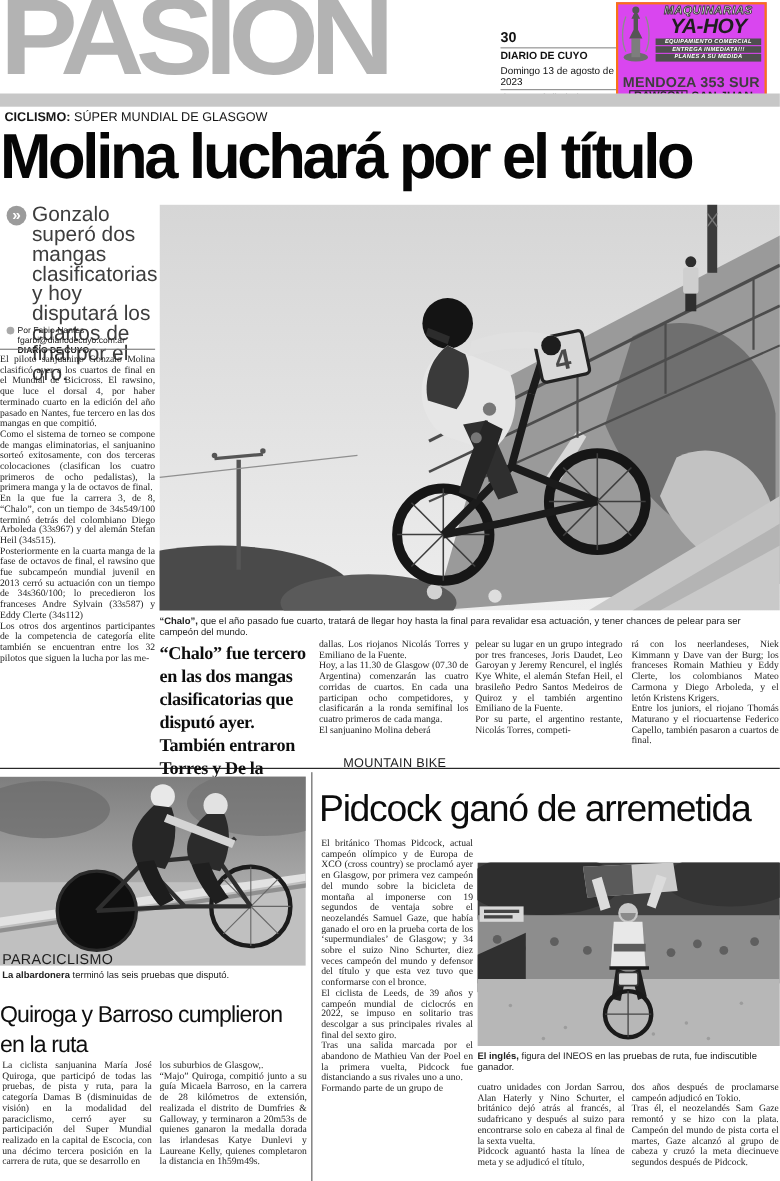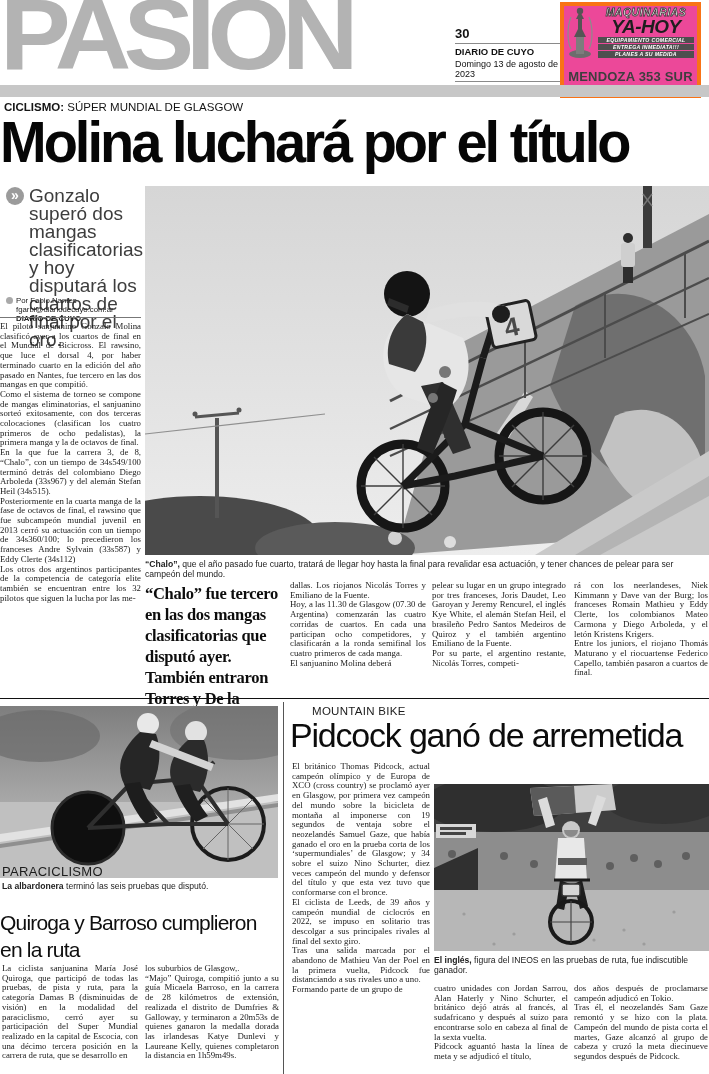--- a/index.html
+++ b/index.html
@@ -10,22 +10,22 @@
   .masthead{position:absolute;left:0px;top:-16px;font-size:106px;font-weight:bold;
             letter-spacing:-8px;color:#b3b3b3;line-height:1;white-space:nowrap;
             transform:scaleY(.94);transform-origin:top left;}
   .pubinfo{position:absolute;left:455px;top:26px;width:118px;}
   .pubinfo hr{border:none;border-top:1px solid #8a8a8a;margin:2px 0;}
   .pagenum{font-weight:bold;font-size:13px;}
   .pubname{font-weight:bold;font-size:9.5px;margin-top:1px;}
   .pubdate{font-size:9px;margin-top:2px;}
   .pubmail{font-size:9px;margin-top:1px;}
 
-  .ad{position:absolute;left:560px;top:2px;width:133px;height:88px;border:4px solid #f97316;
-      overflow:hidden;background:#ec4899;}
+  .ad{position:absolute;left:560px;top:2px;width:133px;height:88px;border:2px solid #f97316;
+      overflow:hidden;background:#d946ef;}
   .ad-top{position:relative;padding:1px 1px 0 32px;text-align:center;}
   .ad-statue{position:absolute;left:1px;top:1px;}
   .ad-brand-top{font-size:10.5px;font-style:italic;font-weight:bold;color:#fff;
                 -webkit-text-stroke:.8px #3a3a3a;letter-spacing:.5px;line-height:11px;}
   .ad-brand-main{font-size:19px;font-style:italic;font-weight:bold;color:#1e1e1e;
                  letter-spacing:-.5px;line-height:18px;}
   .ad-strip{background:#4f4f4f;color:#fff;font-size:5.2px;font-weight:bold;font-style:italic;
             line-height:6.6px;margin:.6px 2px 0 2px;letter-spacing:.3px;}
   .ad-addr1{font-size:13px;font-weight:bold;color:#3e3e3e;text-align:center;line-height:14px;
             letter-spacing:.2px;margin-top:12px;}
@@ -78,21 +78,21 @@
   
   .tandem-photo{position:absolute;left:0;top:706px;width:278px;height:172px;}
   .cap-tandem{position:absolute;left:2px;top:881px;width:276px;}
   .kicker2{position:absolute;left:2px;top:864px;font-size:13px;letter-spacing:.3px;color:#1c1c1c;}
   .headline-para{position:absolute;left:0px;top:909px;width:282px;font-size:21px;
                  font-weight:400;letter-spacing:-.8px;line-height:27px;color:#0e0e0e;}
   .paraA{position:absolute;left:2px;top:964px;width:136px;height:108px;}
   .paraB{position:absolute;left:145px;top:964px;width:134px;height:108px;}
 
   
-  .kicker3{position:absolute;left:292px;top:705px;font-size:11.5px;letter-spacing:.3px;color:#1c1c1c;padding-left:20px;}
+  .kicker3{position:absolute;left:292px;top:688px;font-size:11.5px;letter-spacing:.3px;color:#1c1c1c;padding-left:20px;}
   .headline-mtb{position:absolute;left:290px;top:716px;width:420px;font-size:34px;
                 font-weight:400;letter-spacing:-1.2px;color:#0c0c0c;line-height:38px;
                 white-space:nowrap;}
   .mtbA{position:absolute;left:292px;top:762px;width:138px;height:310px;}
   .pidcock-photo{position:absolute;left:434px;top:784px;width:275px;height:167px;}
   .cap-pidcock{position:absolute;left:434px;top:955px;width:275px;}
   .mtbB{position:absolute;left:434px;top:984px;width:134px;height:90px;}
   .mtbC{position:absolute;left:574px;top:984px;width:134px;height:90px;}
 </style>
 </head>

